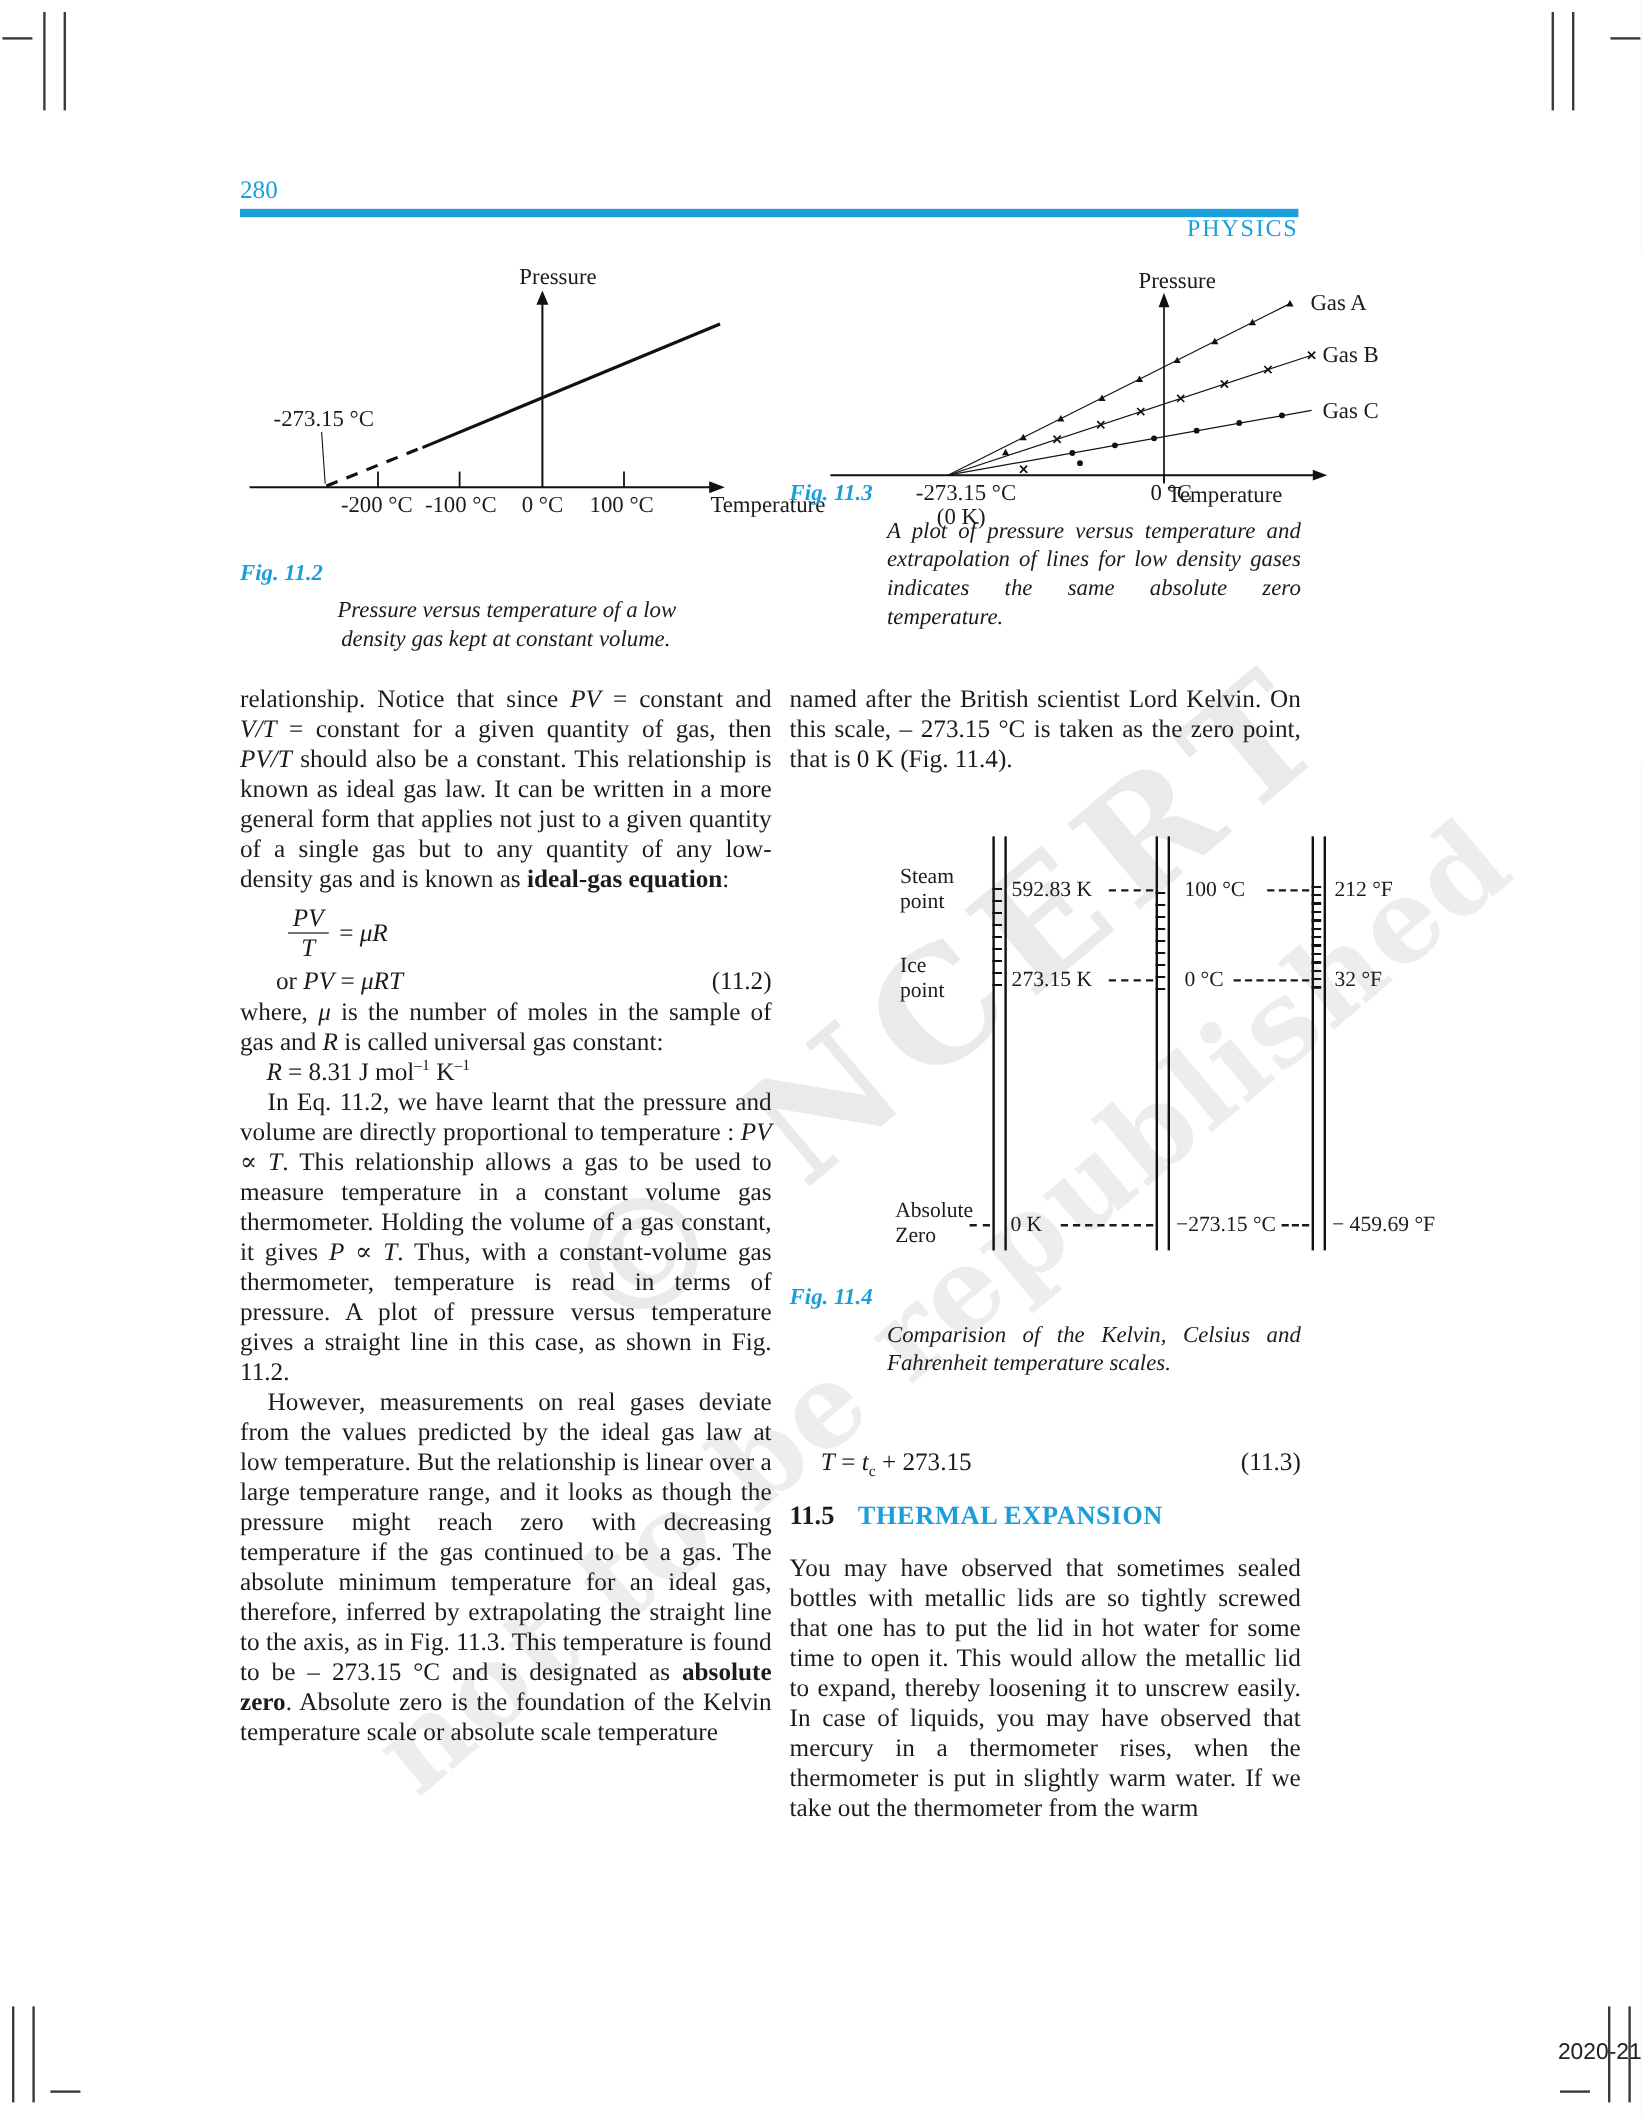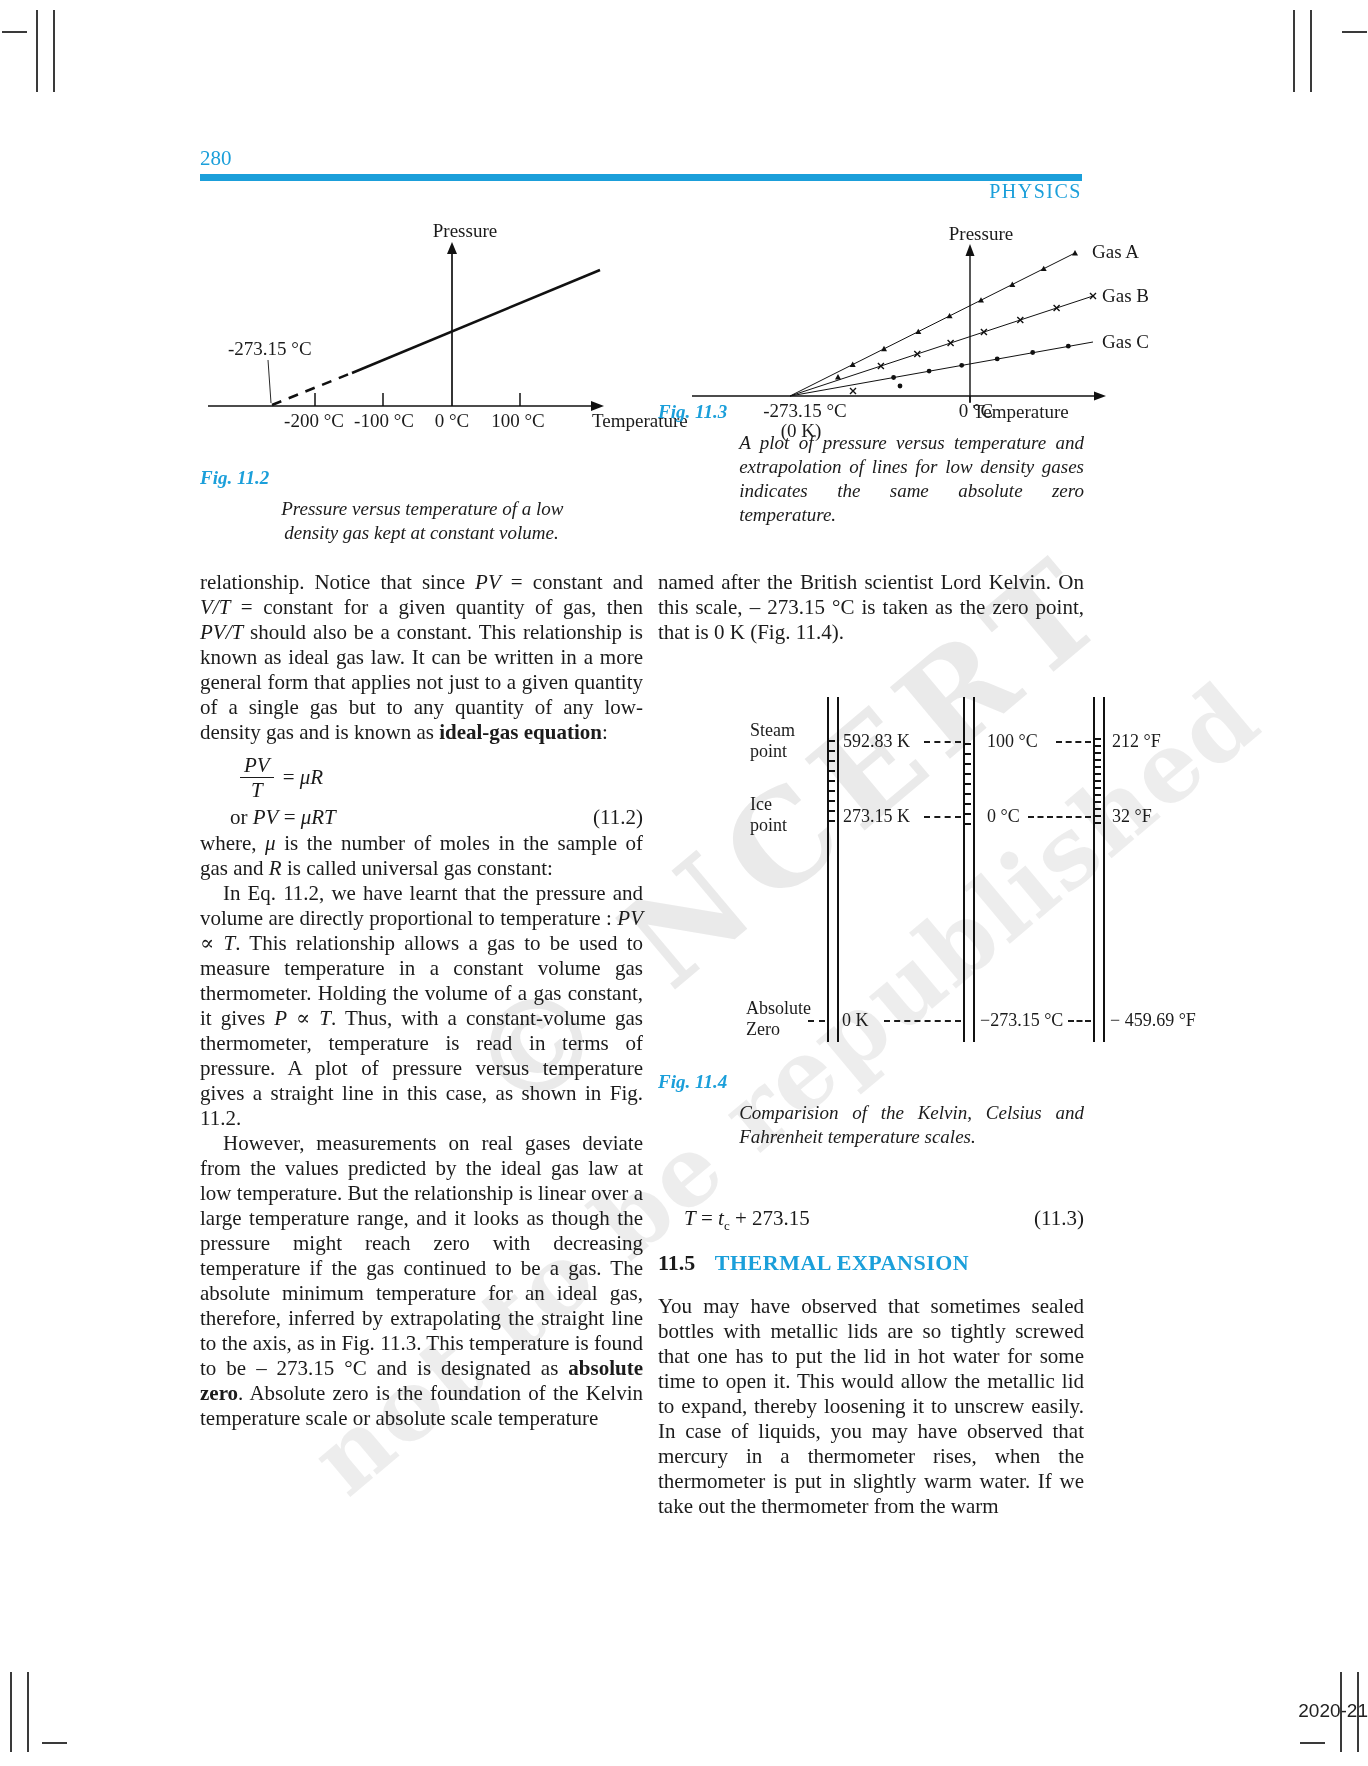--- a/index.html
+++ b/index.html
@@ -173,20 +173,21 @@
         <span class="num">PV</span>
         <span class="den">T</span>
       </span>
       <span><span>= </span><span class="it">μR</span></span>
     </div>
     <div class="eqline">
       <span class="eqno">(11.2)</span>
       <span><span>or </span><span class="it">PV</span><span> = </span><span class="it">μRT</span></span>
     </div>
     <p><span>where, </span><span class="it">μ</span><span> is the number of moles in the sample of gas and </span><span class="it">R</span><span> is called universal gas constant:</span></p>
+    <div class="rline"><span class="it">R</span><span> = 8.31 J mol</span><sup>–1</sup><span> K</span><sup>–1</sup></div>
     <p class="indent"><span>In Eq. 11.2, we have learnt that the pressure and volume are directly proportional to temperature : </span><span class="it">PV</span><span> ∝ </span><span class="it">T</span><span>. This relationship allows a gas to be used to measure temperature in a constant volume gas thermometer. Holding the volume of a gas constant, it gives </span><span class="it">P</span><span> ∝ </span><span class="it">T</span><span>. Thus, with a constant-volume gas thermometer, temperature is read in terms of pressure. A plot of pressure versus temperature gives a straight line in this case, as shown in Fig. 11.2.</span></p>
     <p class="indent"><span>However, measurements on real gases deviate from the values predicted by the ideal gas law at low temperature. But the relationship is linear over a large temperature range, and it looks as though the pressure might reach zero with decreasing temperature if the gas continued to be a gas. The absolute minimum temperature for an ideal gas, therefore, inferred by extrapolating the straight line to the axis, as in Fig. 11.3.  This temperature is found to be – 273.15 °C and is designated as </span><span class="bd">absolute zero</span><span>. Absolute zero is the foundation of the Kelvin temperature scale or absolute scale temperature</span></p>
   </div>
 
   <div class="col" style="left:658px;top:570px;width:426px">
     <p>named after the British scientist Lord Kelvin. On this scale, – 273.15 °C is taken as the zero point, that is 0 K (Fig. 11.4).</p>
   </div>
 
   <div class="f114">
     <div class="t-col" style="left:169px"></div>

